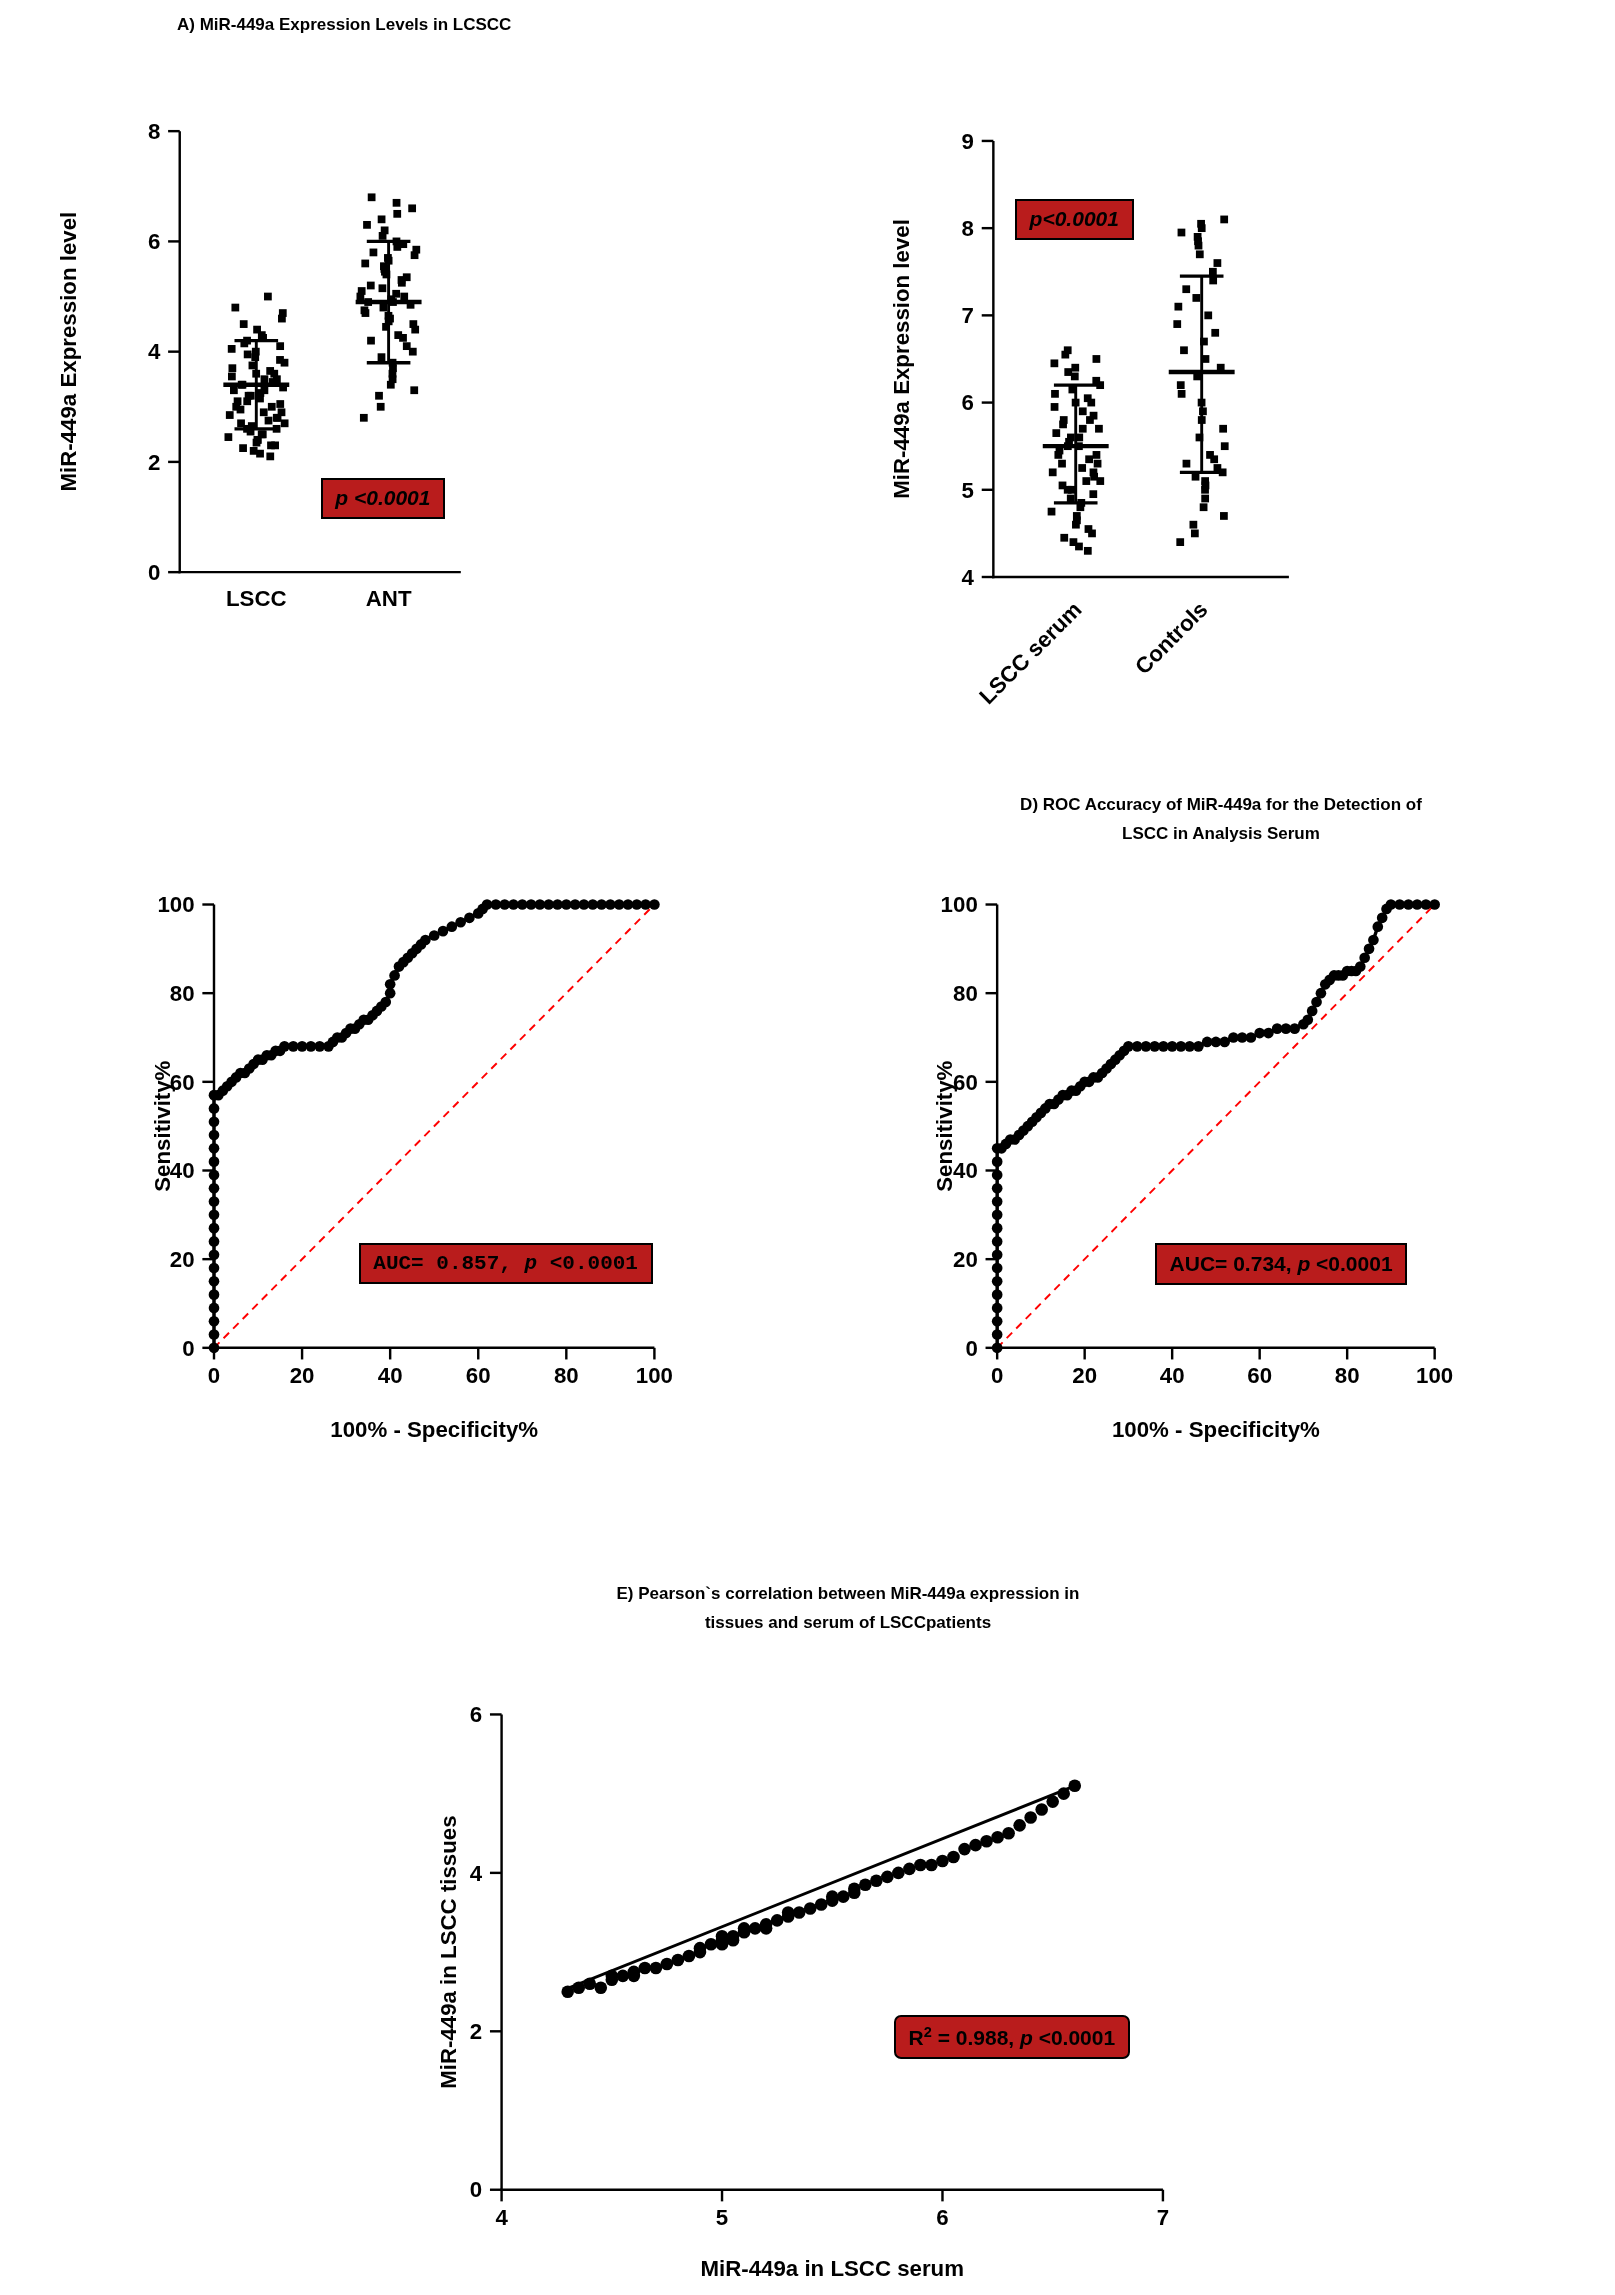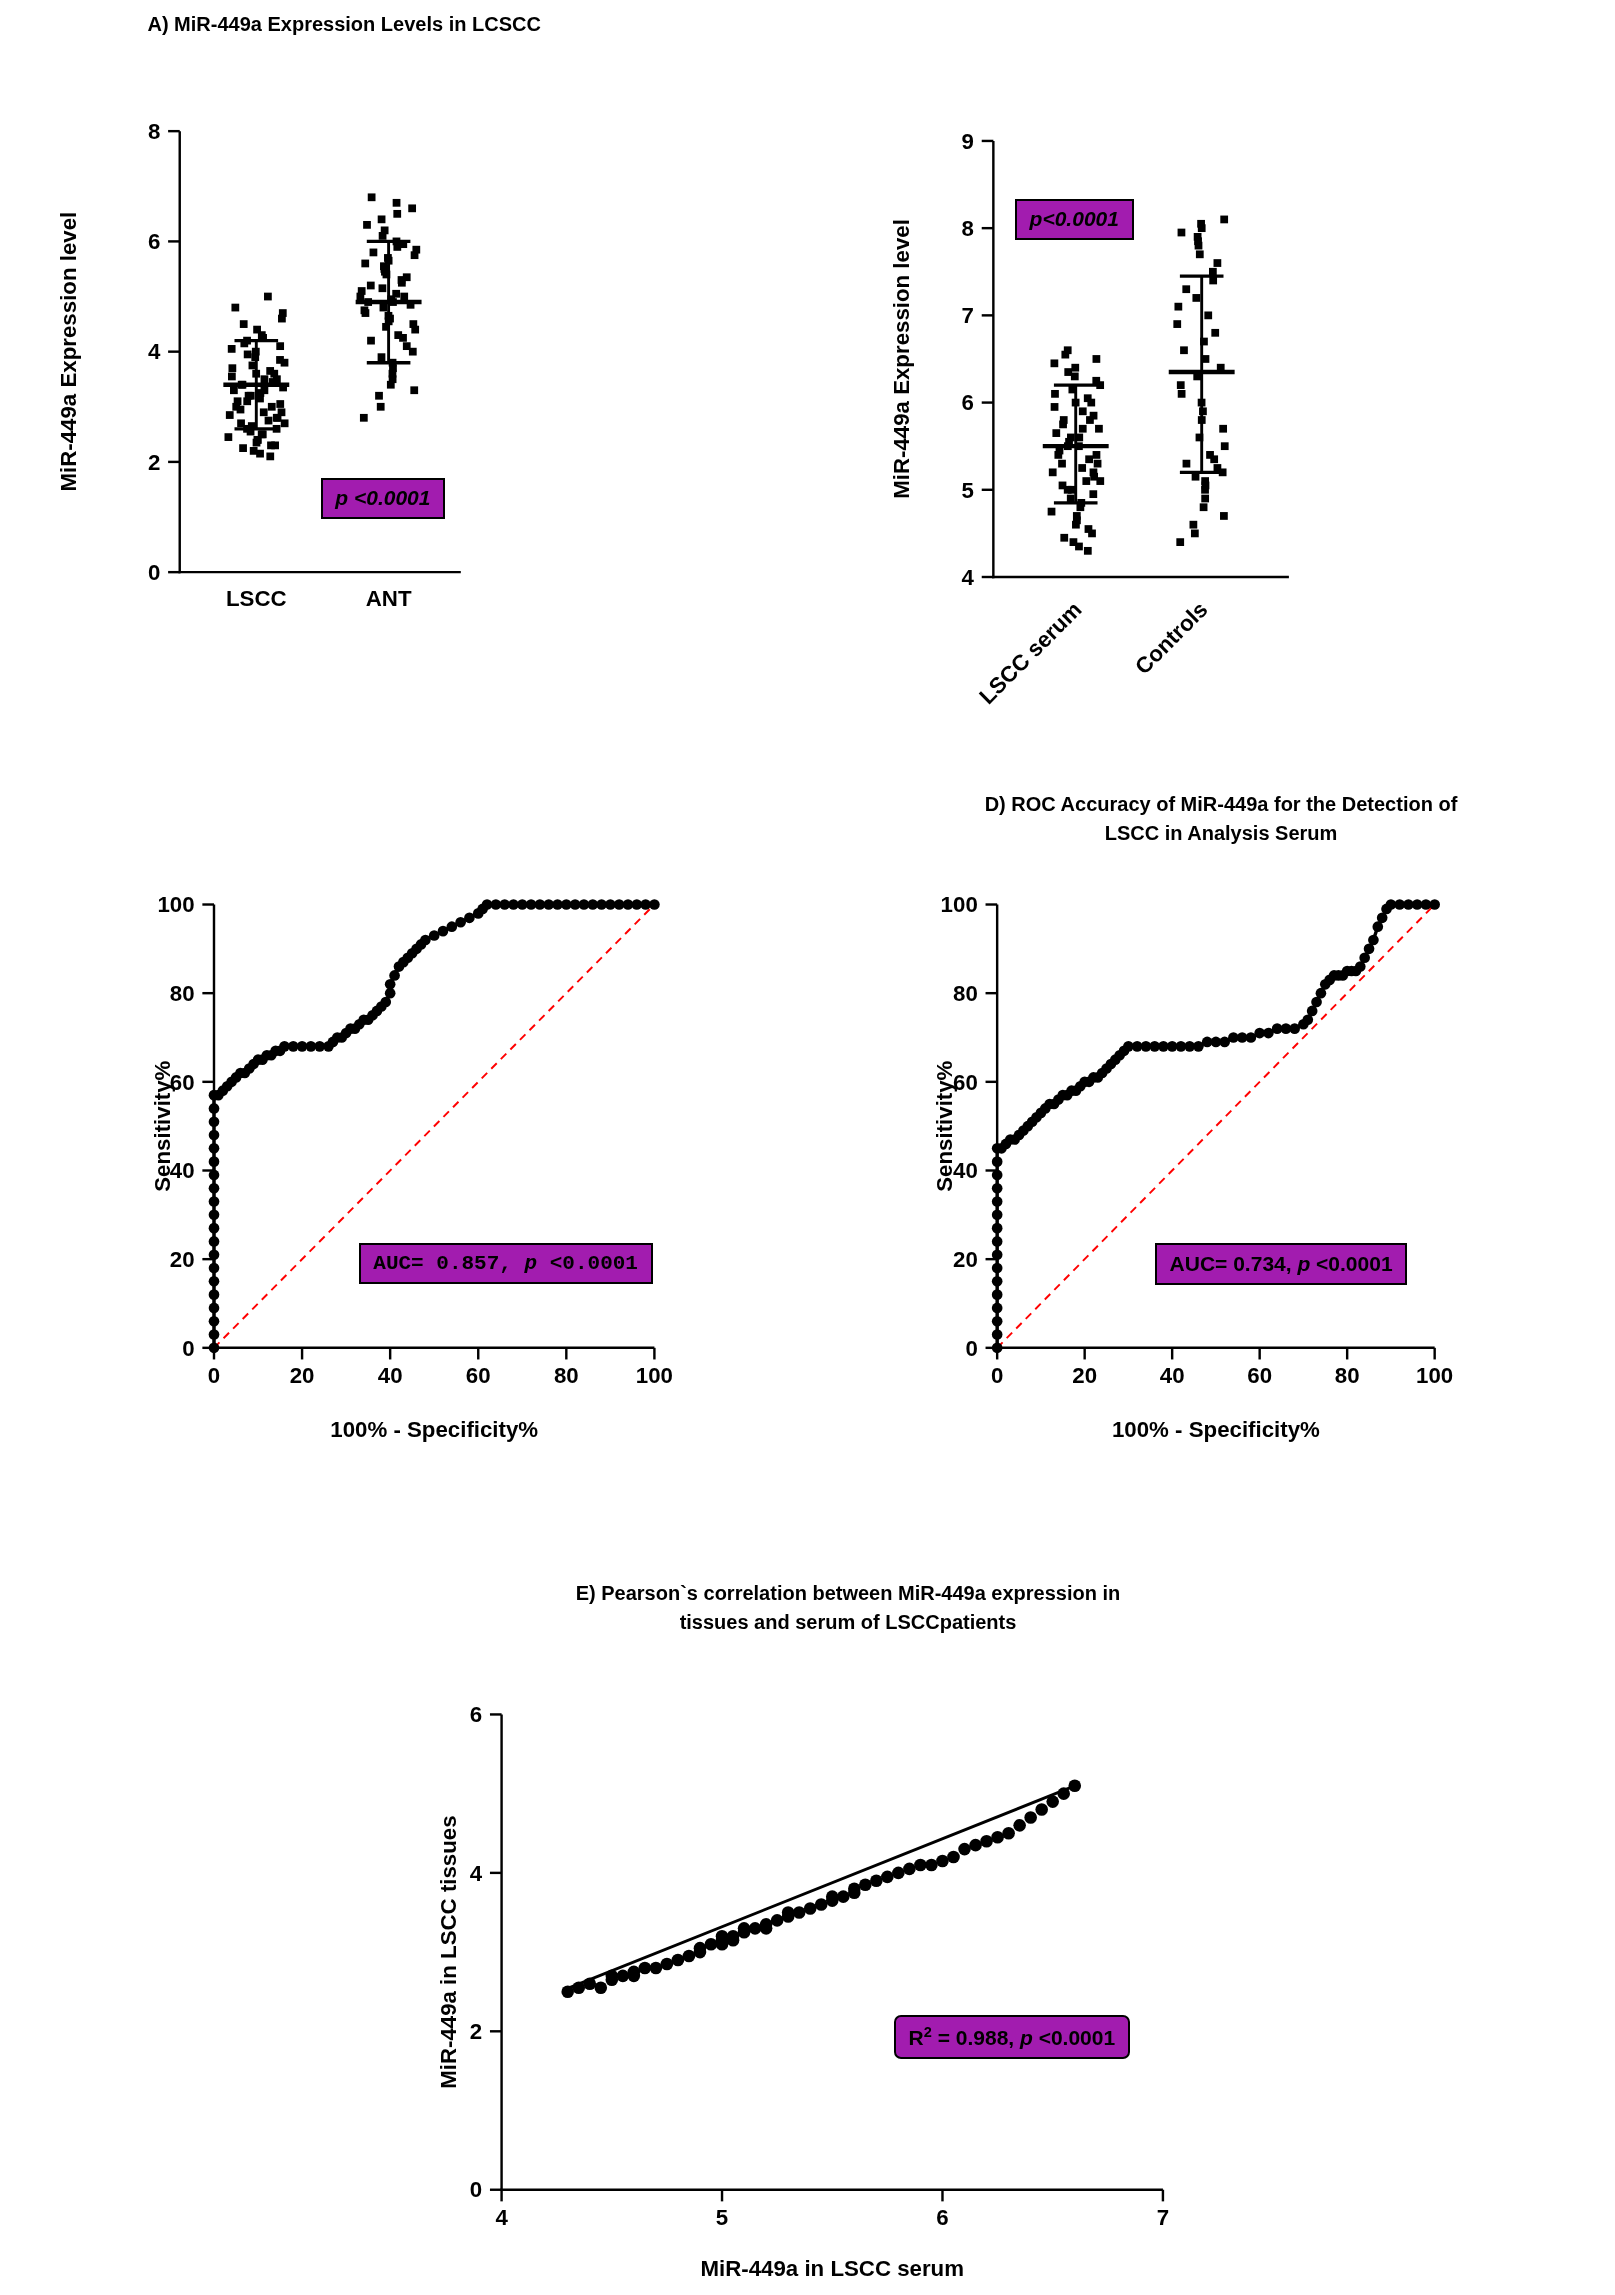--- a/index.html
+++ b/index.html
@@ -2,24 +2,24 @@
 <html style="font-size:7.8px"><head>
 <meta charset="utf-8">
 <style>
   * { margin:0; padding:0; box-sizing:border-box; }
   html,body { background:#ffffff; }
   body {
     width:1615px; height:2295px; position:relative;
     font-family:"Liberation Sans", sans-serif; color:#000;
   }
   .panel { position:absolute; }
-  .title { text-align:center; font-weight:bold; font-size:20px; line-height:29px; }
+  .title { text-align:center; font-weight:bold; font-size:17px; line-height:29px; }
   .panel svg { position:absolute; left:0; overflow:visible; }
   .ann {
-    position:absolute; z-index:2; border:2.4px solid #000; background:#a21caf;
+    position:absolute; z-index:2; border:2.4px solid #000; background:#b91c1c;
     font-weight:bold; font-size:21px; padding:6.8px 12.6px; white-space:nowrap;
   }
   .ann i { font-style:italic; }
   .ann sup { font-size:14.5px; font-weight:bold; }
   .italic { font-style:italic; }
 </style>
 </head>
 <body>
 
 <section class="panel" style="left:9.7px; top:9.7px; width:669px; height:693px;">

